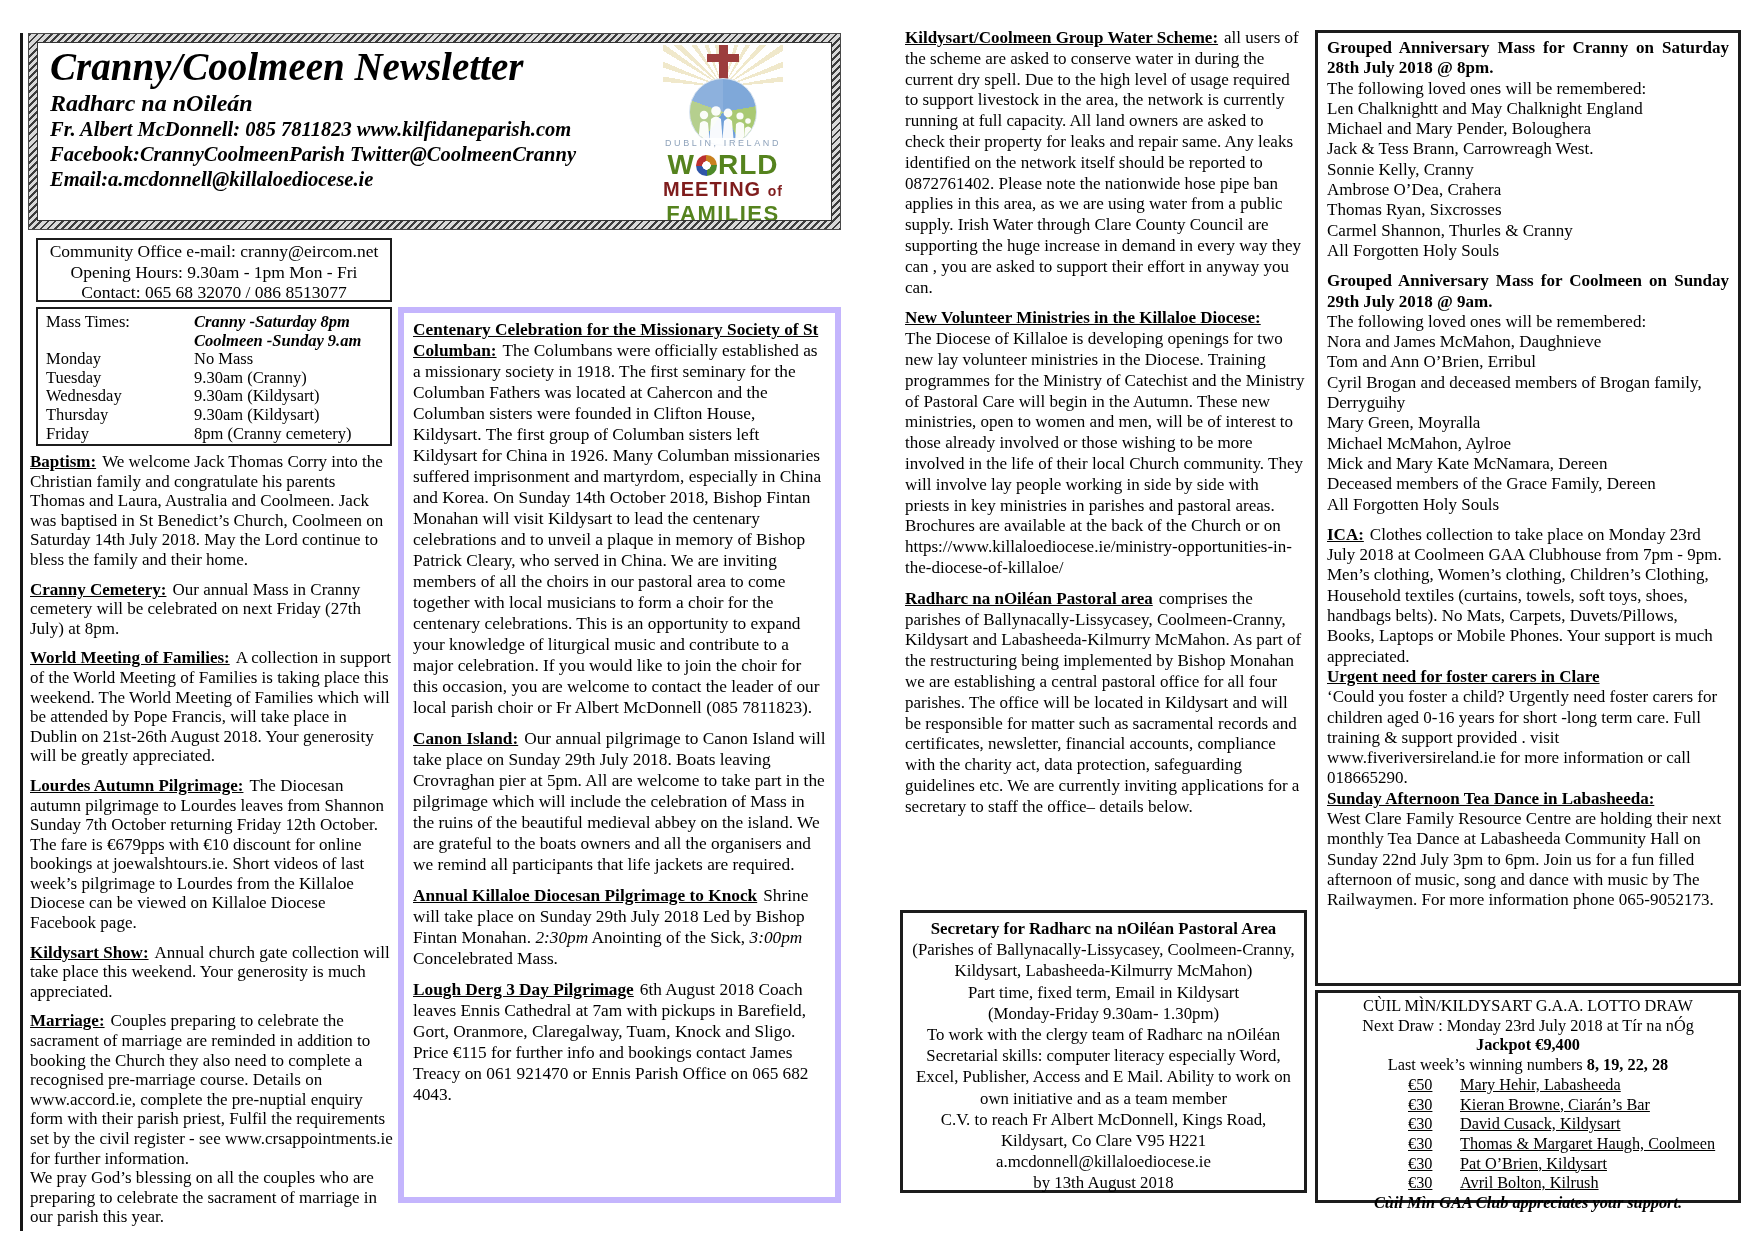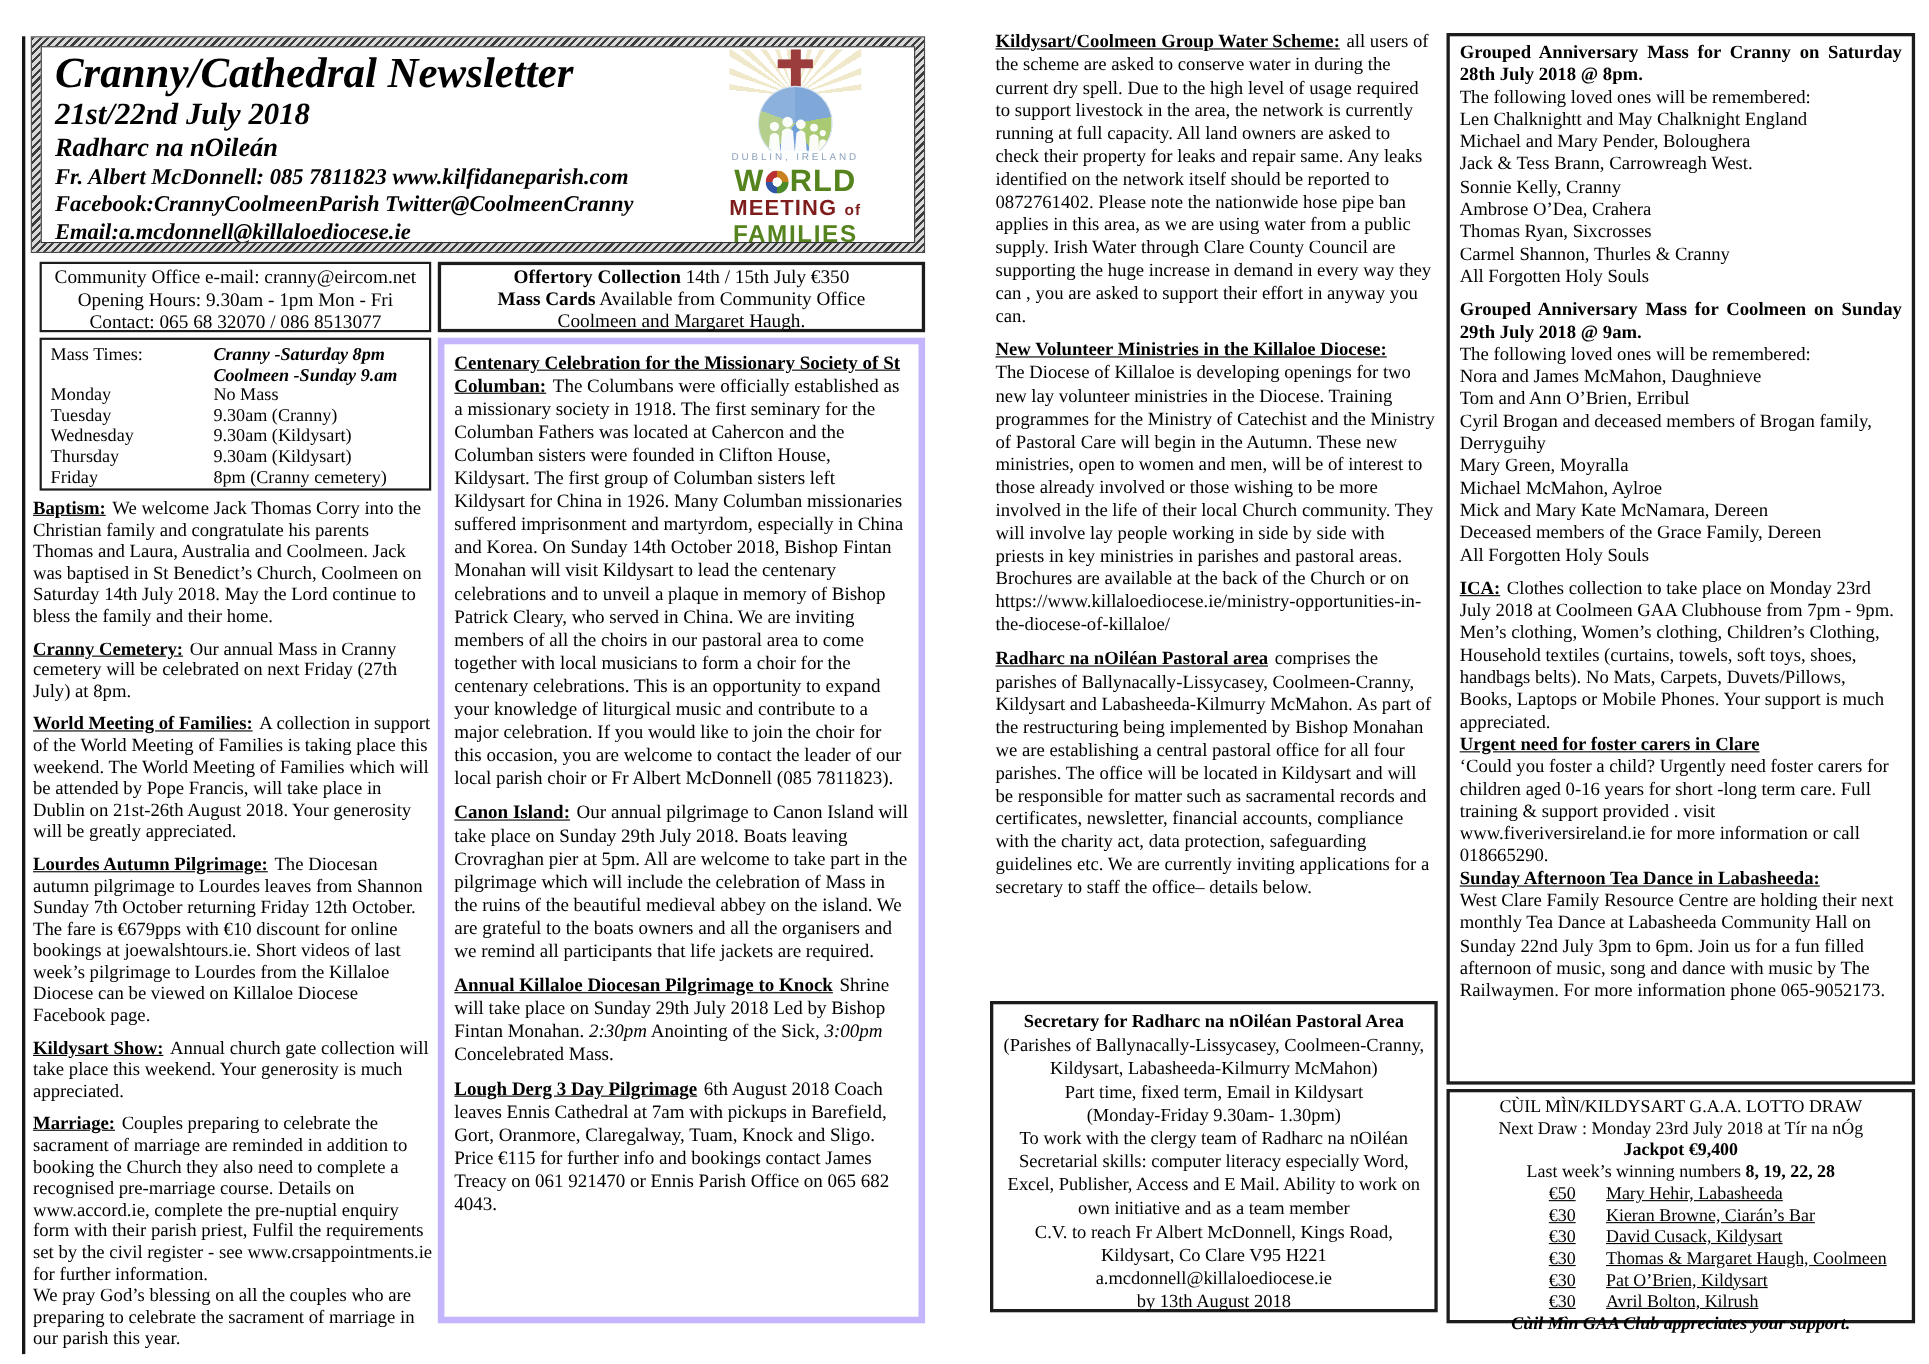--- a/index.html
+++ b/index.html
@@ -87,22 +87,21 @@
 </head>
 <body>
 
 <div id="page">
   <div class="edge-line"></div>
 
   <div id="header">
     <div class="ornate">
       <div class="ornate-inner">
         <div class="mast">
-          <div class="mast-title">Cranny/Cathedral Newsletter</div>
-          <div class="mast-date">21st/22nd July 2018</div>
+          <div class="mast-title">Cranny/Coolmeen Newsletter</div>
           <div class="mast-sub">Radharc na nOileán</div>
           <div class="mast-line">Fr. Albert McDonnell: 085 7811823  www.kilfidaneparish.com</div>
           <div class="mast-line">Facebook:CrannyCoolmeenParish  Twitter@CoolmeenCranny</div>
           <div class="mast-line">Email:a.mcdonnell@killaloediocese.ie</div>
         </div>
 
         <div id="logo">
           <div class="cross-wrap">
             <div class="rays"></div>
             <div class="cross-v"></div>
@@ -135,25 +134,20 @@
       </div>
     </div>
   </div>
 
   <div id="community-box">
     <div>Community Office e-mail: cranny@eircom.net</div>
     <div>Opening Hours:   9.30am - 1pm Mon - Fri</div>
     <div>Contact: 065 68 32070 / 086 8513077</div>
   </div>
 
-  <div id="offertory-box">
-    <div><span class="b">Offertory Collection</span> <span>14th / 15th July €350</span></div>
-    <div><span class="b">Mass Cards</span> <span>Available from  Community Office</span></div>
-    <div>Coolmeen and Margaret Haugh.</div>
-  </div>
 
   <div id="mass-box">
     <div class="mass-grid">
       <div>Mass Times:</div>
       <div class="mass-venues">
         <div>Cranny -Saturday 8pm</div>
         <div>Coolmeen -Sunday 9.am</div>
       </div>
       <div>Monday</div>
         <div>No Mass</div>

